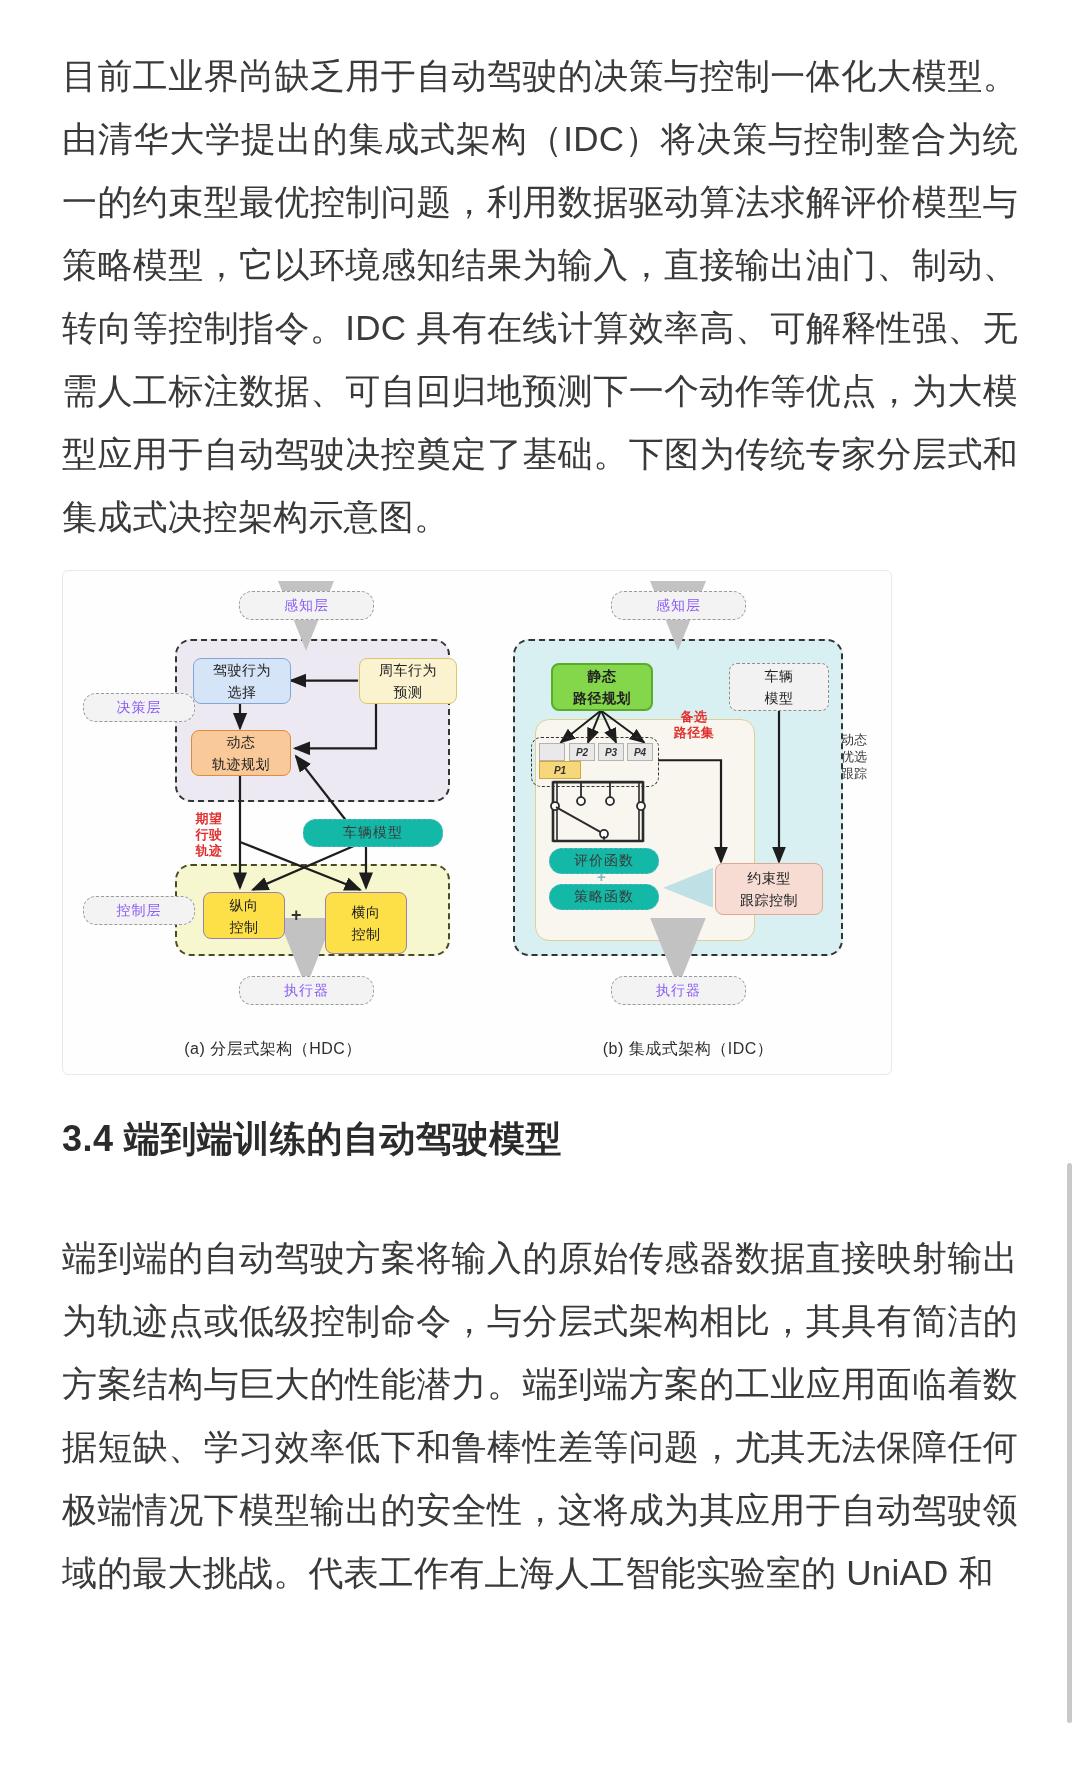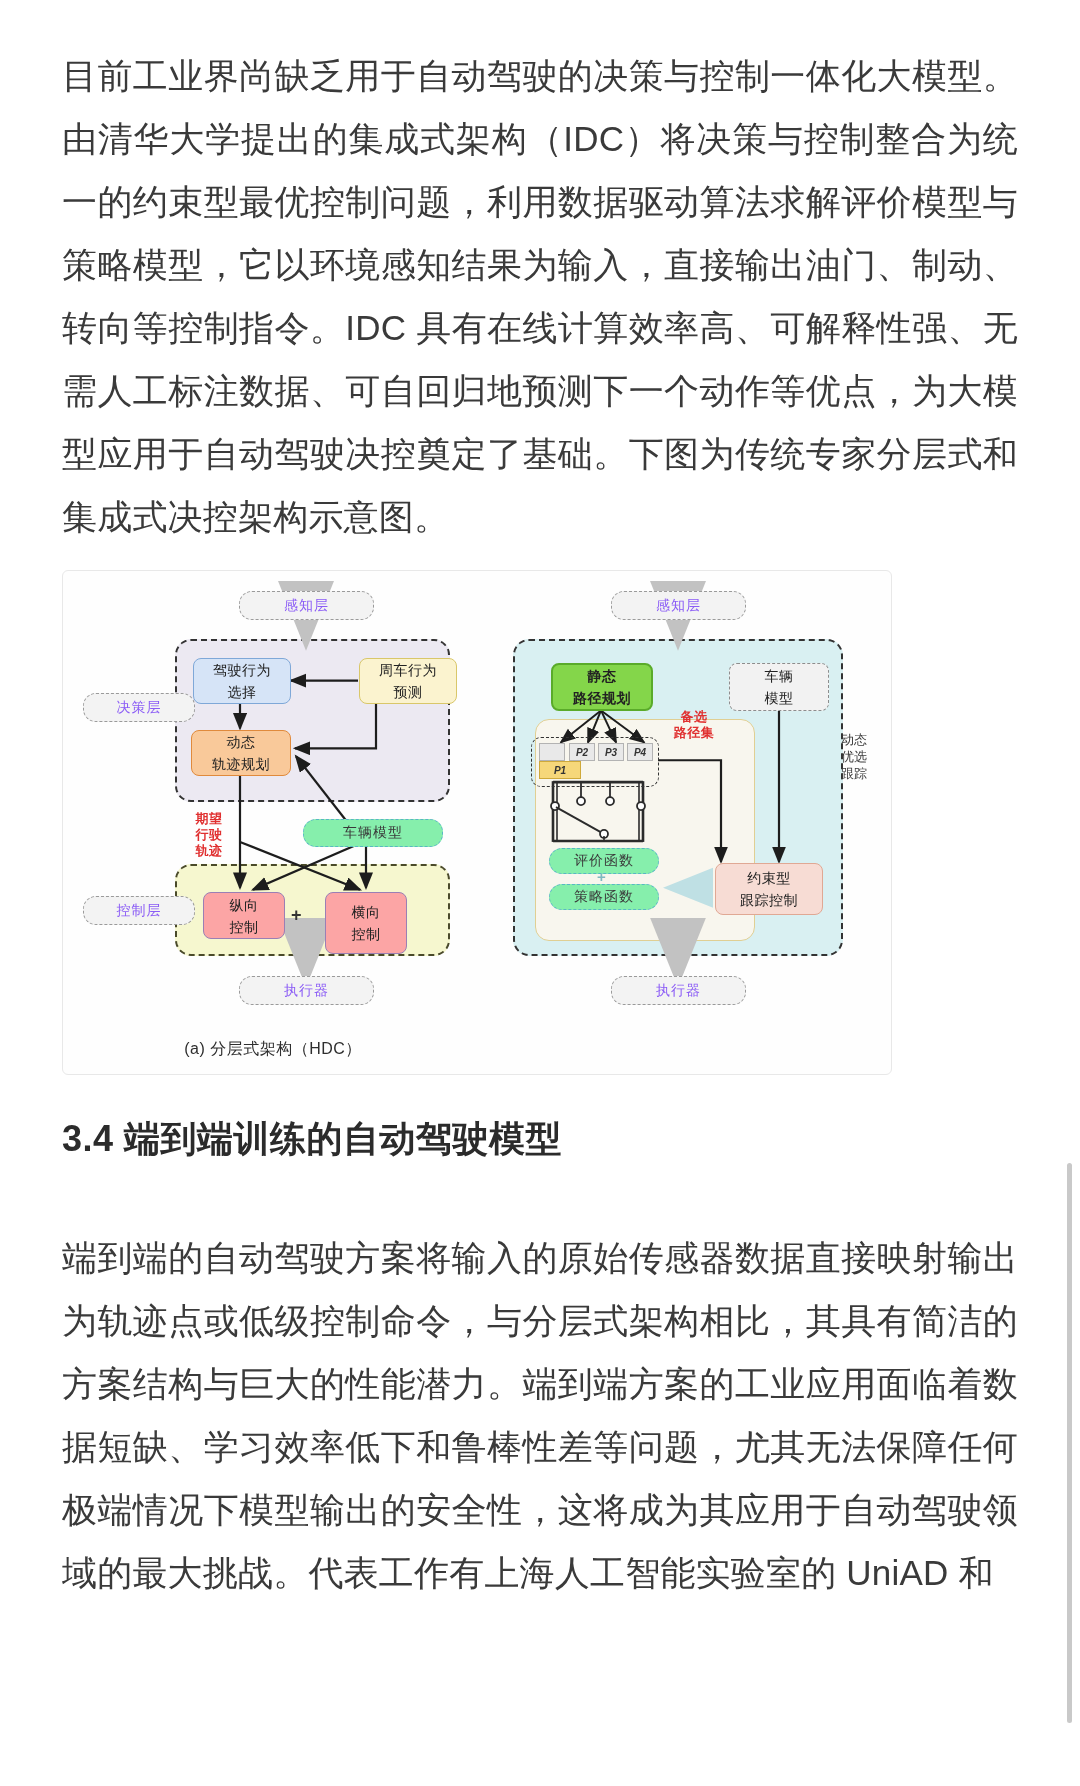--- a/index.html
+++ b/index.html
@@ -58,41 +58,41 @@
     border-radius: 13px;
     background: #f3f3f3;
     color: #8b5cf6;
     font-size: 14px;
     display: flex; align-items: center; justify-content: center;
     letter-spacing: 1px;
     white-space: nowrap;
   }
   .pill-teal {
     border: 1.8px dashed #5ab7c4;
-    background: #86efac;
+    background: #14b8a6;
     color: #3a3a3a;
     border-radius: 13px;
   }
 
   
   .node {
     position: absolute;
     border-radius: 8px;
     display: flex; align-items: center; justify-content: center;
     text-align: center;
     font-size: 14px;
     line-height: 22px;
     color: #222;
     letter-spacing: 0.5px;
     white-space: pre-line;
   }
   .n-blue   { background: #d6e4f7; border: 1.8px solid #7fa8d8; }
   .n-yellow { background: #fbf3cf; border: 1.8px solid #d9c76a; }
   .n-orange { background: #f9c99a; border: 1.8px solid #e08a3c; }
-  .n-purple { background: #fca5a5; border: 1.8px solid #9a7fb5; }
+  .n-purple { background: #fde047; border: 1.8px solid #9a7fb5; }
   .n-green  { background: #84d64a; border: 2px solid #5aab2a; font-weight:600; }
   .n-pink   { background: #f7dcd4; border: 1.8px solid #e0a894; }
   .n-grey   { background: #f2f2f2; border: 1.8px dashed #8d8d8d; }
 
   
   .group {
     position: absolute;
     border: 2px dashed #333;
     border-radius: 16px;
   }
@@ -356,20 +356,21 @@
 
         <div class="node n-pink" style="left:232px; top:292px; width:108px; height:52px;">
           <span>约束型
 跟踪控制</span>
         </div>
 
         <div class="pill" style="left:128px; top:405px; width:135px; height:29px;">
           <span>执行器</span>
         </div>
 
+        <div class="fig-caption">(b) 集成式架构（IDC）</div>
       </div>
 
     </div>
   </div>
 
   <h2 class="section-head">3.4 端到端训练的自动驾驶模型</h2>
 
   <p class="body-text para-bottom">端到端的自动驾驶方案将输入的原始传感器数据直接映射输出为轨迹点或低级控制命令，与分层式架构相比，其具有简洁的方案结构与巨大的性能潜力。端到端方案的工业应用面临着数据短缺、学习效率低下和鲁棒性差等问题，尤其无法保障任何极端情况下模型输出的安全性，这将成为其应用于自动驾驶领域的最大挑战。代表工作有上海人工智能实验室的 UniAD 和</p>
 
   <div class="scrollbar"></div>

